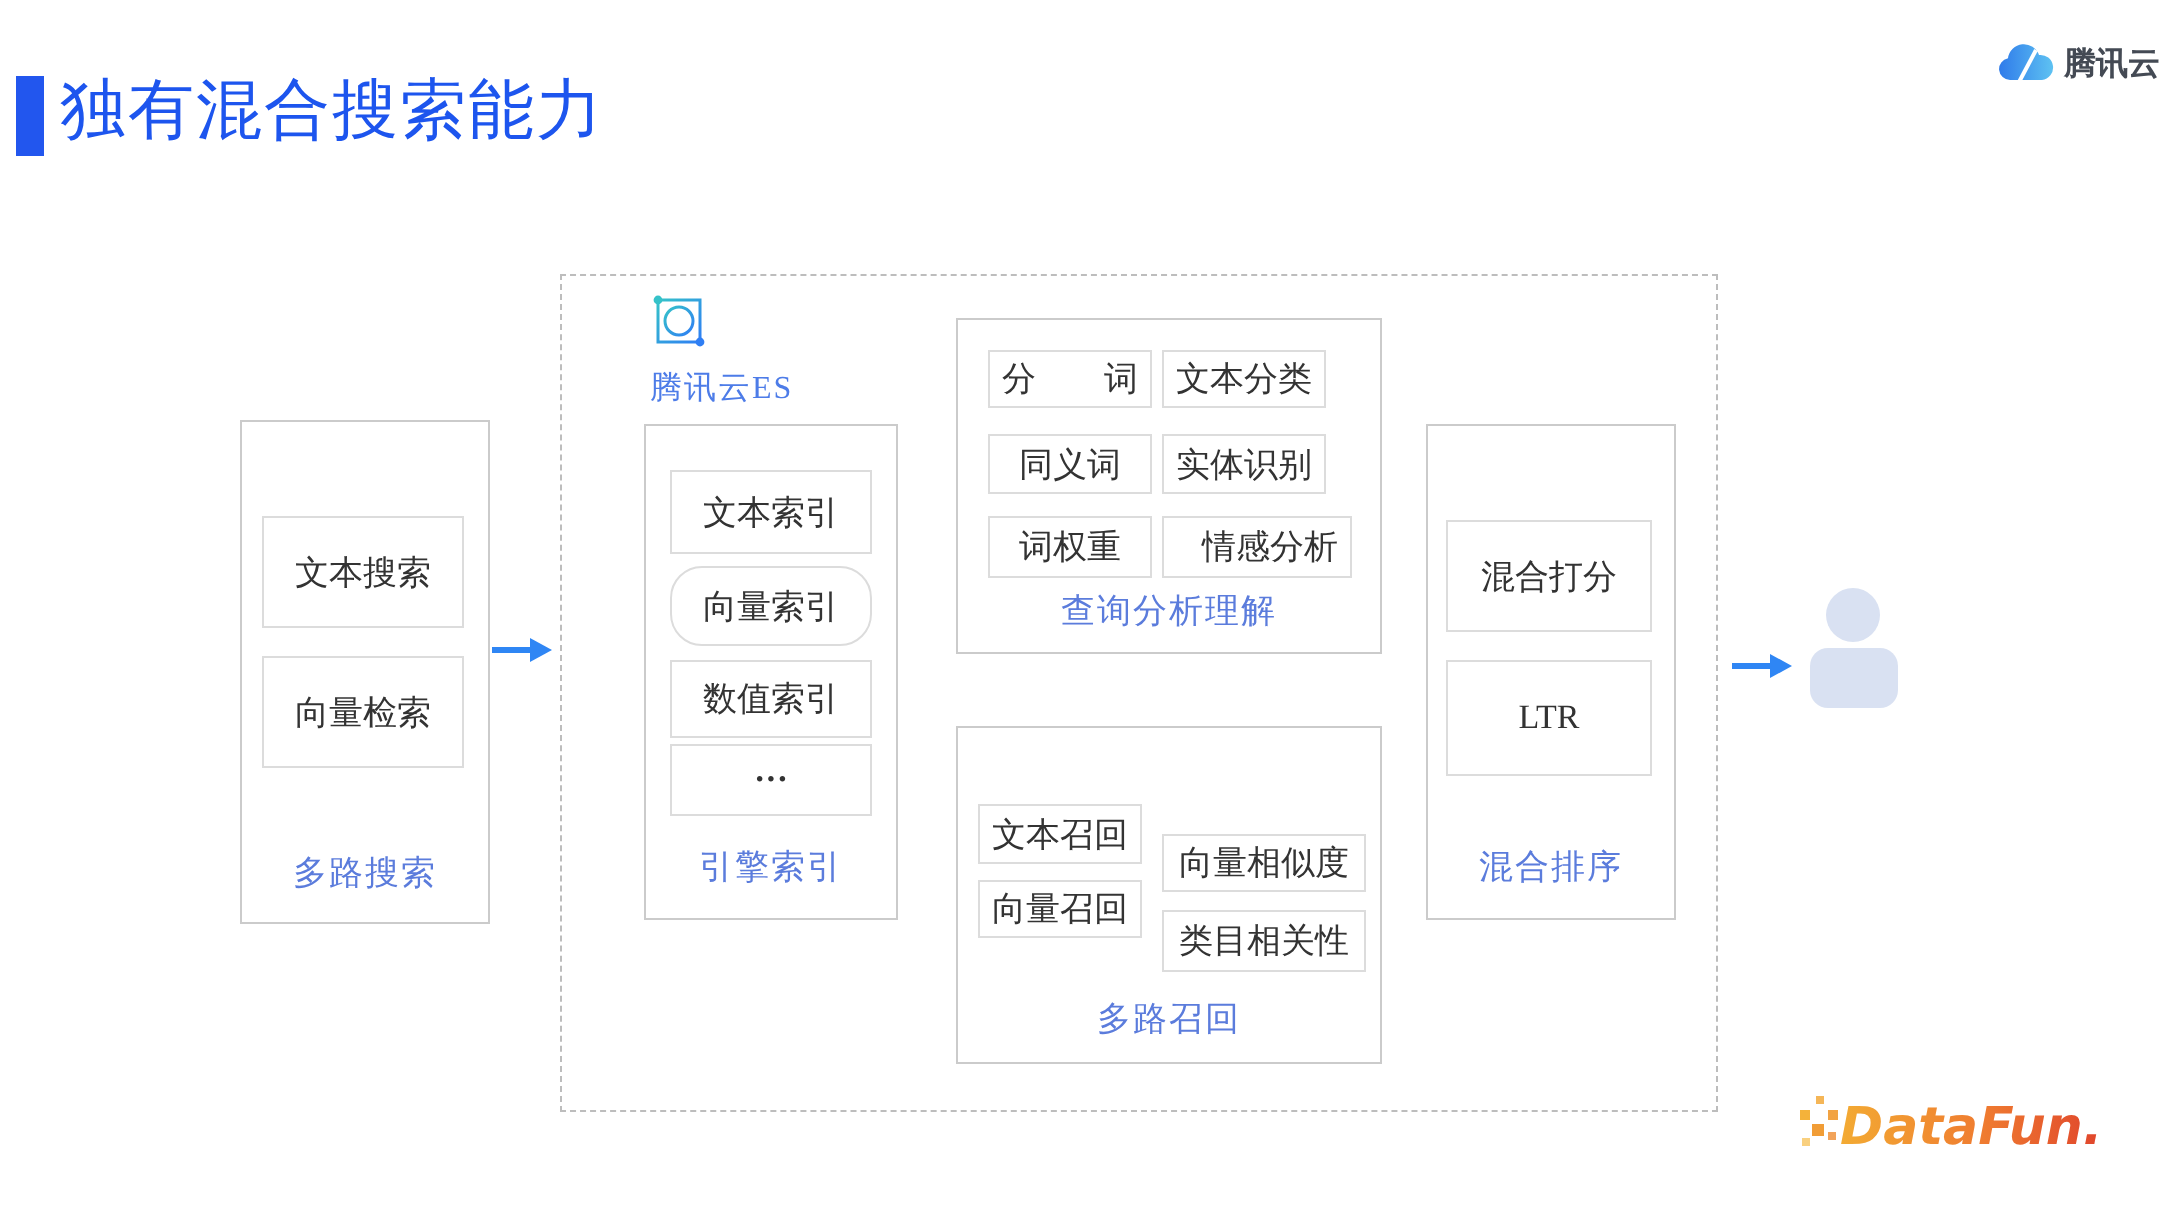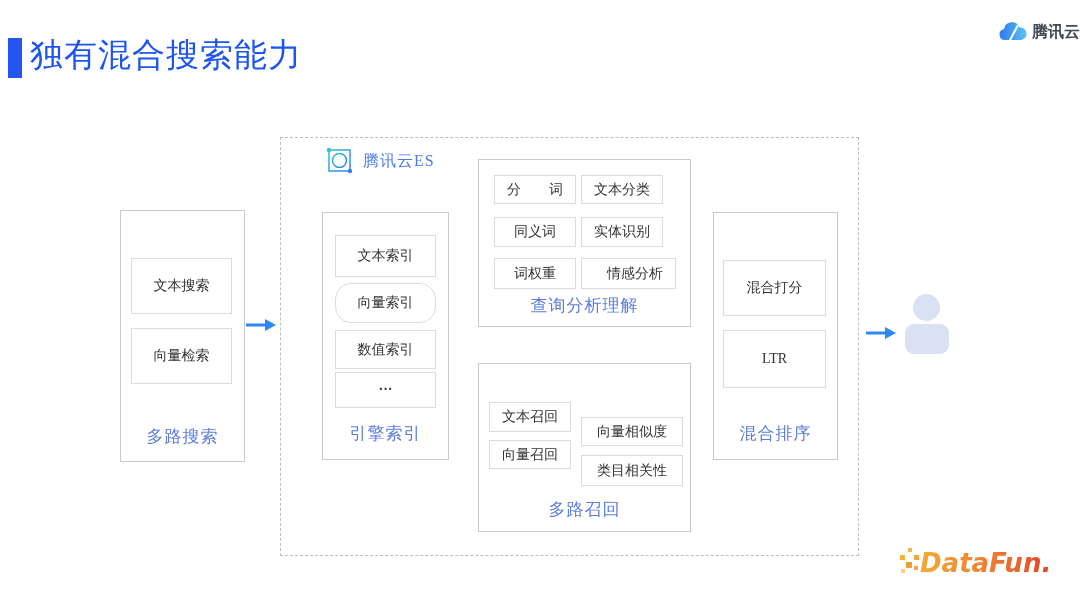--- a/index.html
+++ b/index.html
@@ -11,36 +11,36 @@
 
   
   .title-accent{left:8px;top:38px;width:14px;height:40px;background:#2256ee;}
   .page-title{left:30px;top:33px;font-size:33px;font-weight:normal;color:#1d55ee;letter-spacing:1px;margin:0;}
   .brand{left:998px;top:21px;display:flex;align-items:center;gap:4px;}
   .brand-text{font-family:"Liberation Sans",sans-serif;font-size:16px;font-weight:600;color:#444a54;}
 
   
   .panel{border:1px solid #cbcbcb;background:#fff;}
   .cell{border:1px solid #dcdcdc;background:#fff;display:flex;align-items:center;justify-content:center;
-        font-size:14px;color:#333;}
+        font-size:17px;color:#333;}
   .panel-label{width:100%;text-align:center;color:#5b7cdc;font-size:17px;letter-spacing:1px;}
   .dashed-container{left:280px;top:137px;width:577px;height:417px;border:1px dashed #bdbdbd;}
 
   
   .search-panel{left:120px;top:210px;width:123px;height:250px;}
   
   .engine-panel{left:322px;top:212px;width:125px;height:246px;}
   
   .query-panel{left:478px;top:159px;width:211px;height:166px;}
   
   .recall-panel{left:478px;top:363px;width:211px;height:167px;}
   
   .rank-panel{left:713px;top:212px;width:123px;height:246px;}
 
-  .es-badge{left:325px;top:146px;display:flex;align-items:center;gap:8px;}
+  .es-badge{left:325px;top:146px;display:flex;align-items:flex-start;gap:8px;flex-direction:column;}
   .es-label{font-size:16px;color:#4d7ce8;letter-spacing:1px;}
 
   .person-head{left:913px;top:294px;width:27px;height:27px;border-radius:50%;background:#d9e1f2;}
   .person-body{left:905px;top:324px;width:44px;height:30px;border-radius:9px;background:#d9e1f2;}
 
   .datafun{left:898px;top:542px;}
 </style>
 </head>
 <body>
 

